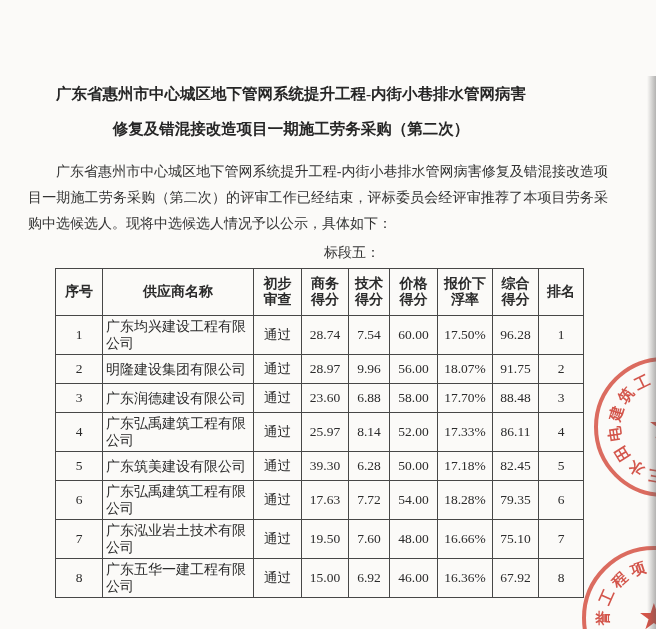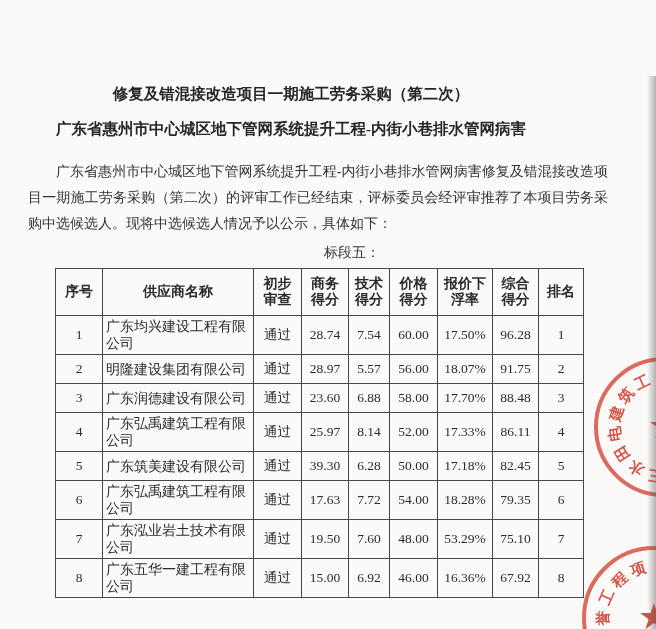--- a/index.html
+++ b/index.html
@@ -65,22 +65,22 @@
   }
   .stamp-top{left:594px;top:281px;width:132px;height:132px;}
   .stamp-bottom{left:582px;top:470px;width:136px;height:136px;}
 </style>
 </head>
 <body>
 
 <div class="page">
 
   <div class="title">
+    <div>广东省惠州市中心城区地下管网系统提升工程-内街小巷排水管网病害</div>
     <div>修复及错混接改造项目一期施工劳务采购（第二次）</div>
-    <div>广东省惠州市中心城区地下管网系统提升工程-内街小巷排水管网病害</div>
   </div>
 
   <p class="intro">广东省惠州市中心城区地下管网系统提升工程-内街小巷排水管网病害修复及错混接改造项目一期施工劳务采购（第二次）的评审工作已经结束，评标委员会经评审推荐了本项目劳务采购中选候选人。现将中选候选人情况予以公示，具体如下：</p>
 
   <div class="section-label">标段五：</div>
 
   <table class="results">
     <colgroup>
       <col style="width:47px">
         <col style="width:151px">
@@ -121,21 +121,21 @@
           <td>60.00</td>
           <td>17.50%</td>
           <td>96.28</td>
           <td>1</td>
         </tr>
         <tr>
           <td>2</td>
           <td class="supplier">明隆建设集团有限公司</td>
           <td>通过</td>
           <td>28.97</td>
-          <td>5.57</td>
+          <td>9.96</td>
           <td>56.00</td>
           <td>18.07%</td>
           <td>91.75</td>
           <td>2</td>
         </tr>
         <tr>
           <td>3</td>
           <td class="supplier">广东润德建设有限公司</td>
           <td>通过</td>
           <td>23.60</td>
@@ -178,21 +178,21 @@
           <td>79.35</td>
           <td>6</td>
         </tr>
         <tr>
           <td>7</td>
           <td class="supplier">广东泓业岩土技术有限公司</td>
           <td>通过</td>
           <td>19.50</td>
           <td>7.60</td>
           <td>48.00</td>
-          <td>53.29%</td>
+          <td>16.66%</td>
           <td>75.10</td>
           <td>7</td>
         </tr>
         <tr>
           <td>8</td>
           <td class="supplier">广东五华一建工程有限公司</td>
           <td>通过</td>
           <td>15.00</td>
           <td>6.92</td>
           <td>46.00</td>

